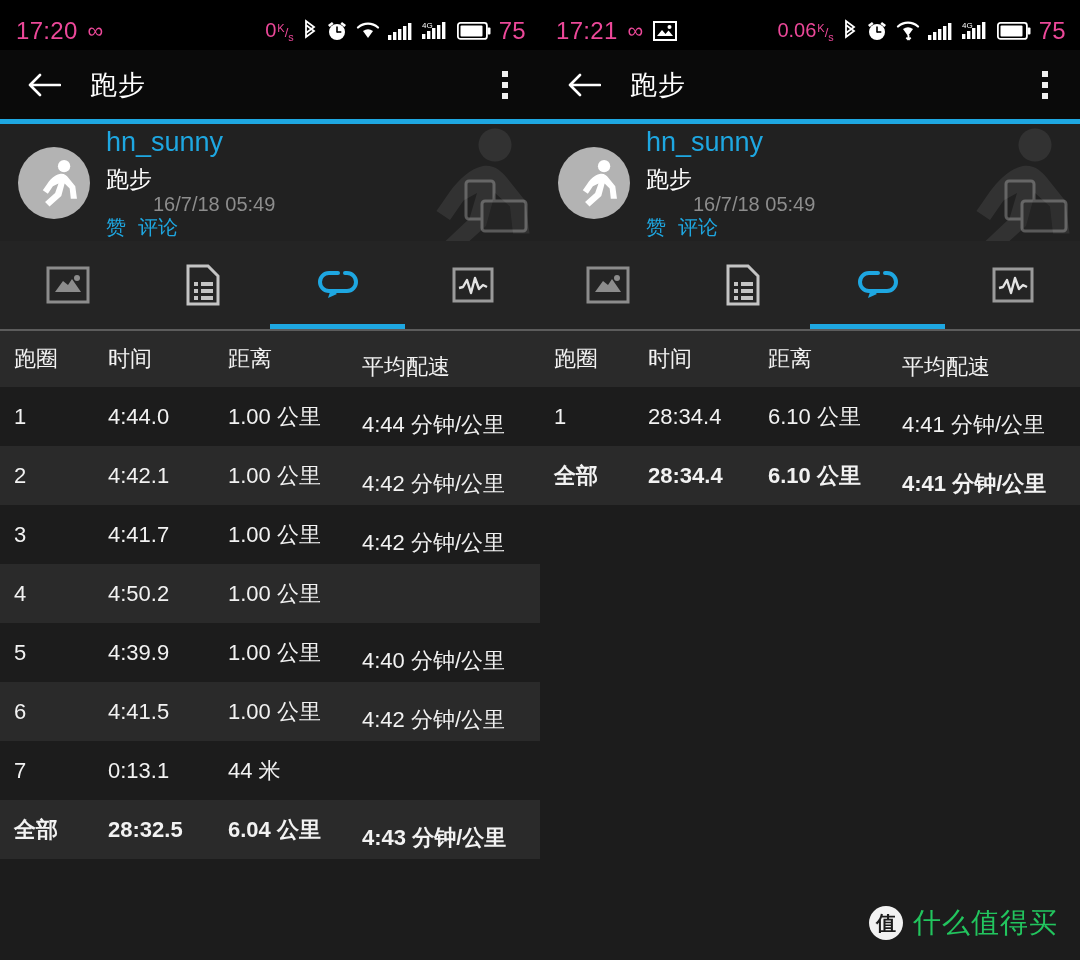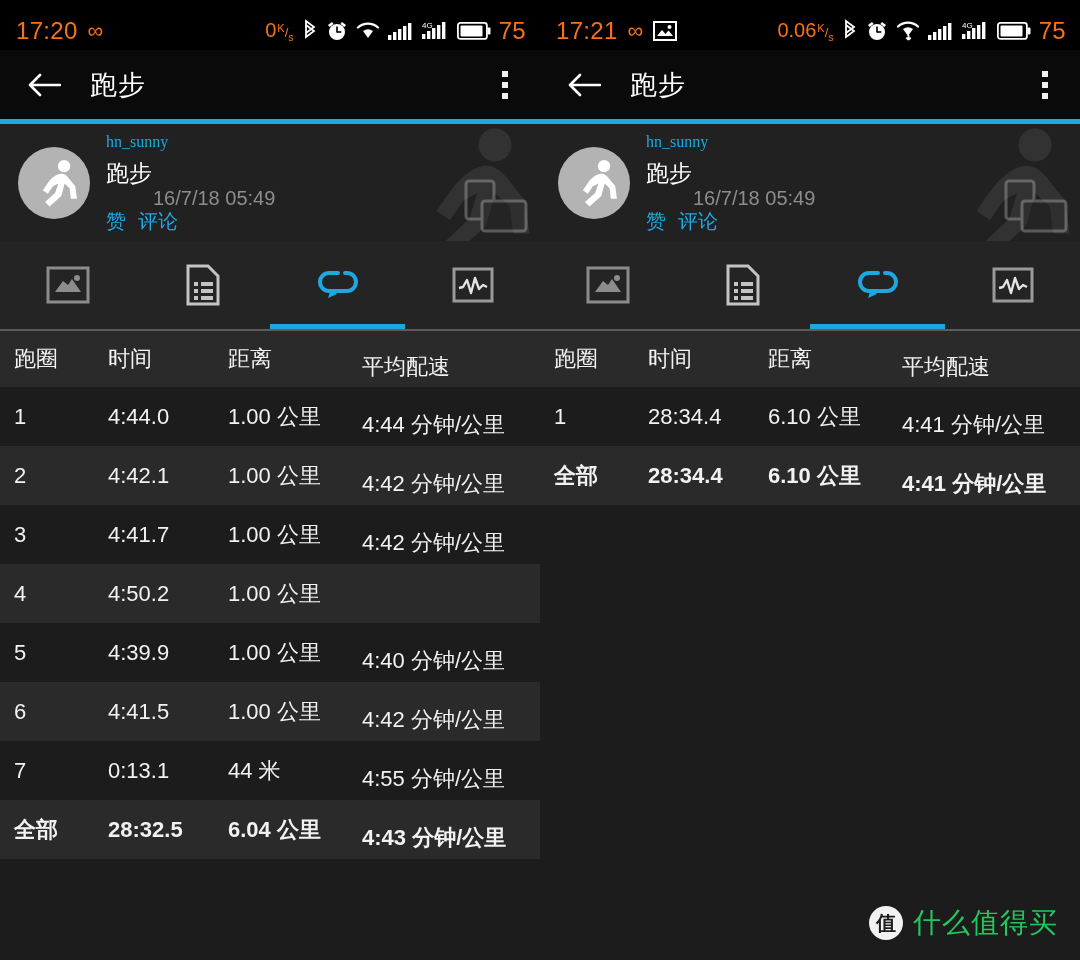--- a/index.html
+++ b/index.html
@@ -9,21 +9,21 @@
     font-family: "Liberation Sans", "DejaVu Sans", sans-serif;
     overflow: hidden;
   }
   .screen { position: relative; width: 1080px; height: 960px; display: flex; background:#1c1c1c;}
 
   .panel { position: relative; width: 540px; height: 960px; background: #1c1c1c; overflow: hidden; }
 
   
   .statusbar {
     height: 50px; background: #000; display: flex; align-items: center;
-    padding: 12px 14px 0 16px; color: #f97316;
+    padding: 12px 14px 0 16px; color: #ec4899;
   }
   .sb-left { display: flex; align-items: center; gap: 10px; }
   .sb-time { font-size: 24px; letter-spacing: .3px; }
   .sb-inf { font-size: 22px; line-height: 1; }
   .sb-right { margin-left: auto; display: flex; align-items: center; gap: 8px; }
   .sb-rate { font-size: 20px; display:flex; align-items:baseline; gap:1px;}
   .sb-rate sup { font-size: 11px; }
   .sb-rate .unit { font-size: 13px; }
   .ic { display: inline-block; }
   svg { display: block; }
@@ -44,21 +44,21 @@
   
   .act-header {
     position: relative; height: 117px; background: #212121;
     display: flex; align-items: center; padding: 0 0 0 18px; overflow: hidden;
   }
   .avatar {
     width: 72px; height: 72px; border-radius: 50%; background: #b3b3b3;
     display: flex; align-items: center; justify-content: center; flex: 0 0 auto;
   }
   .act-meta { margin-left: 16px; line-height: 1.0; }
-  .act-user { color: #1ea7e1; font-size: 16px; margin-bottom: 12px; font-family: Liberation Serif, serif; }
+  .act-user { color: #1ea7e1; font-size: 27px; margin-bottom: 12px; }
   .act-title { color: #fff; font-size: 23px; margin-bottom: 3px; }
   .act-date { color: #8d8d8d; font-size: 20px; margin-bottom: 3px; margin-left: 47px; }
   .act-actions { display: flex; gap: 12px; }
   .act-actions span { color: #1ea7e1; font-size: 20px; cursor: pointer; }
 
   .bg-runner { position: absolute; right: -6px; bottom: -30px; opacity: .14; pointer-events: none;}
   .cast-icon { position: absolute; right: 10px; bottom: 6px; opacity: .33; }
 
   
   .tabbar { position: relative; height: 88px; background: #242424; display: flex; }
@@ -279,21 +279,20 @@
         <div class="trow row-odd">
           <div class="c c0">6</div>
           <div class="c c1">4:41.5</div>
           <div class="c c2">1.00 公里</div>
           <div class="c c3">4:42 分钟/公里</div>
         </div>
         <div class="trow row-even">
           <div class="c c0">7</div>
           <div class="c c1">0:13.1</div>
           <div class="c c2">44 米</div>
-          <div class="c c3">4:55 分钟/公里</div>
         </div>
         <div class="trow row-total">
           <div class="c c0">全部</div>
           <div class="c c1">28:32.5</div>
           <div class="c c2">6.04 公里</div>
           <div class="c c3">4:43 分钟/公里</div>
         </div>
       </div>
 
   </div>

